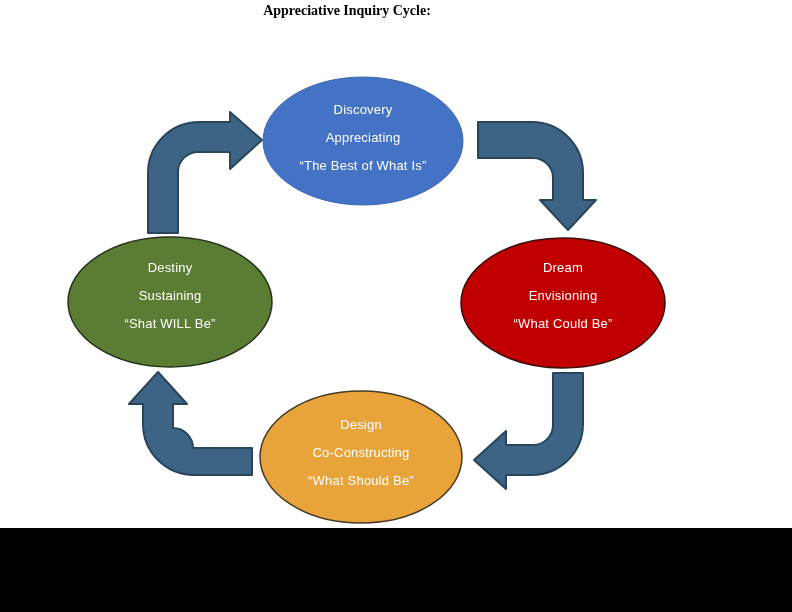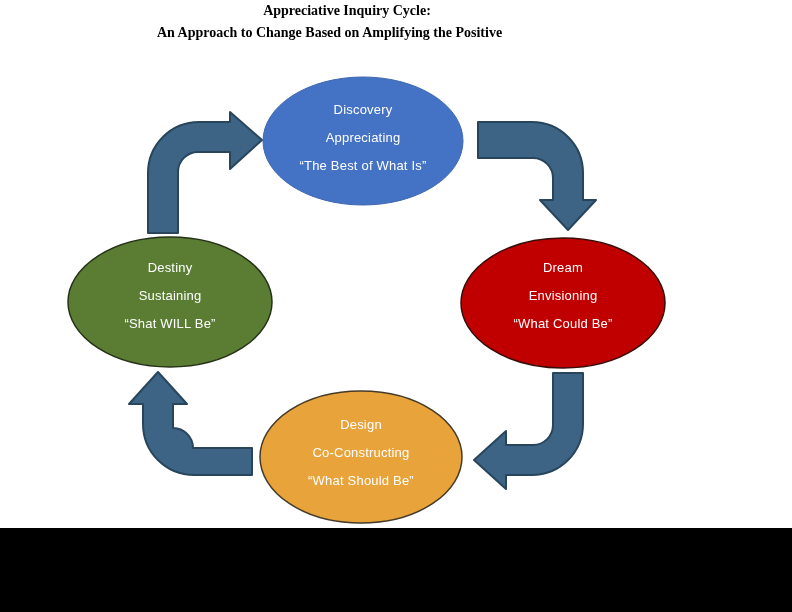--- a/index.html
+++ b/index.html
@@ -43,21 +43,20 @@
     width: 792px; height: 84px;
     background: #000000;
   }
 </style>
 </head>
 <body>
 
 <div class="canvas">
 
   <div class="title-line title-1">Appreciative Inquiry Cycle:</div>
-  <div class="title-line title-2">An Approach to Change Based on Amplifying the Positive</div>
 
   <svg class="diagram" width="792" height="528" viewBox="0 0 792 528" xmlns="http://www.w3.org/2000/svg">
 
     <path class="arrow" d="M 478,122 H 532 A 51 51 0 0 1 583,173 V 200 H 596 L 568,230 L 540,200 H 553 V 178 A 20 20 0 0 0 533,158 H 478 Z" fill="#3D6485" stroke="#28455C"></path>
     <path class="arrow" d="M 553,373 H 583 V 424 A 51 51 0 0 1 532,475 H 506 V 489 L 474,460 L 506,431 V 445 H 533 A 20 20 0 0 0 553,425 V 373 Z" fill="#3D6485" stroke="#28455C"></path>
     <path class="arrow" d="M 252,448 H 193 A 20 20 0 0 0 173,428 V 404 H 187 L 158,372 L 129,404 H 143 V 424 A 51 51 0 0 0 194,475 H 252 Z" fill="#3D6485" stroke="#28455C"></path>
     <path class="arrow" d="M 148,233 V 173 A 51 51 0 0 1 199,122 H 230 V 112 L 262,140 L 230,169 V 152 H 198 A 20 20 0 0 0 178,172 V 233 Z" fill="#3D6485" stroke="#28455C"></path>
 
     <g>
       <ellipse class="stage-ellipse ellipse-discovery" cx="363" cy="141" rx="100" ry="64" fill="#4472C4"></ellipse>

